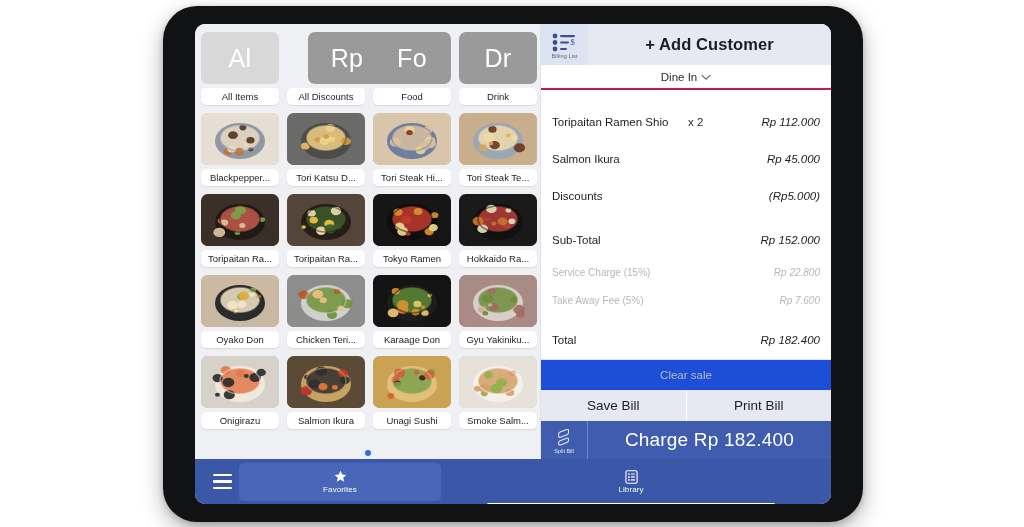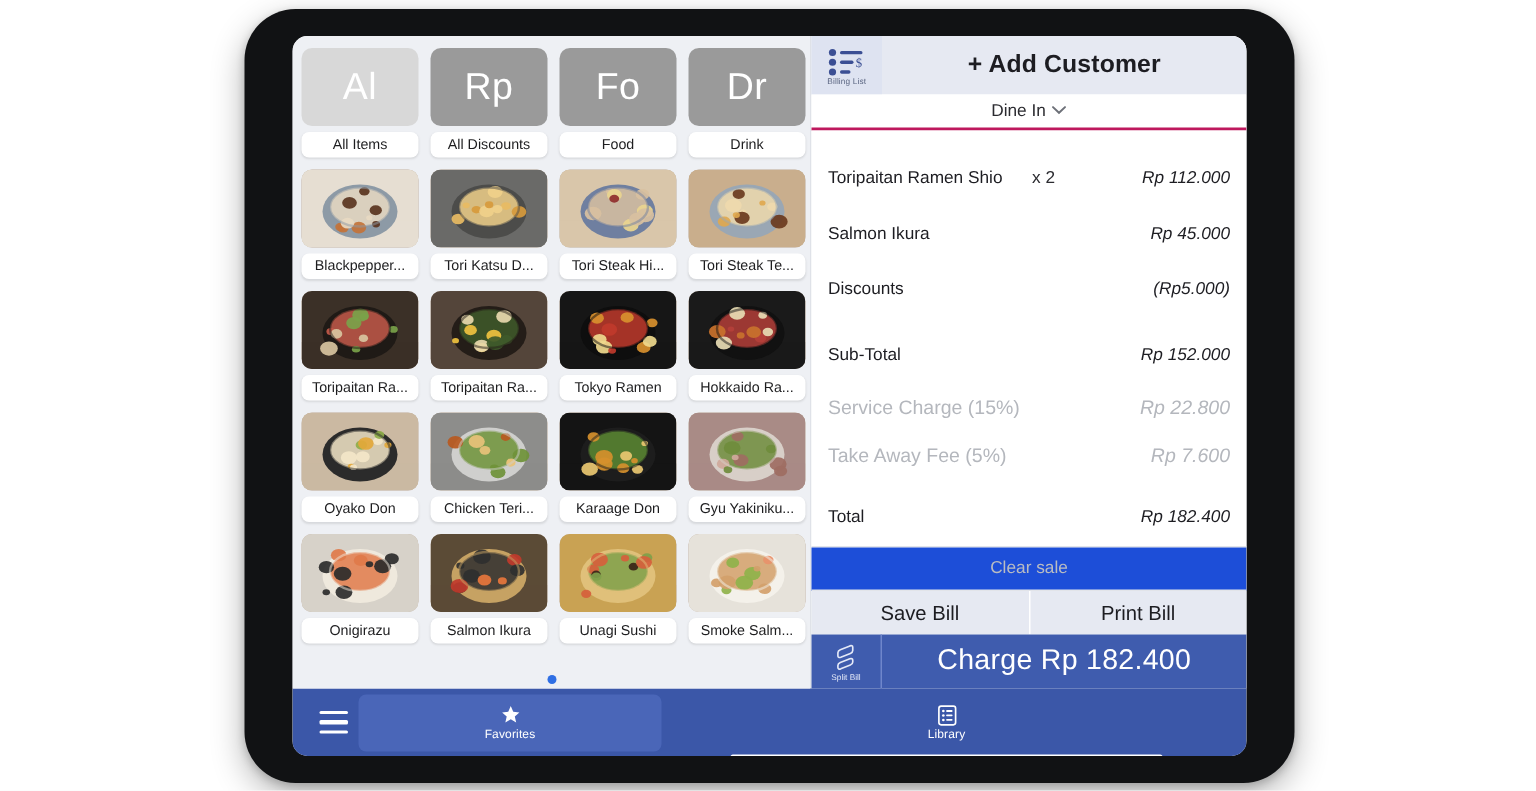--- a/index.html
+++ b/index.html
@@ -141,21 +141,21 @@
   }
   .line {
     display: flex; align-items: baseline;
     font-size: 11.5px; color: #1d1d22;
     padding: 5px 0;
     margin-top: 15px;
   }
   .line .nm { flex: 1 1 auto; }
   .line .qty { width: 46px; text-align: left; color:#2b2b30; }
   .line .amt { width: 86px; text-align: right; white-space: nowrap; font-style: italic; }
-  .line.muted { color: #b4b7bd; padding: 1px 0; font-size: 13px; }
+  .line.muted { color: #b4b7bd; padding: 1px 0; font-size: 10px; }
   .line.muted .amt { color:#b4b7bd; }
   .line.spaced { padding-top: 12px; }
 
   #clear-sale-row {
     height: 34px;
     display: flex; align-items: center; justify-content: center;
     font-size: 11.5px; color: #b9bcc2;
     background: #1d4ed8;
     border-bottom: 1px solid #e2e4e9;
   }
@@ -252,21 +252,21 @@
       <div id="upper">
 
         <div id="catalogue">
 
           <div class="grid-row" id="cat-row">
               <div class="tile">
                 <div class="cat-thumb" style="background: rgb(216, 216, 216);">Al</div>
                 <div class="cat-label">All Items</div>
               </div>
               <div class="tile">
-                <div class="cat-thumb" style="background: rgb(154, 154, 154);">Rp</div>
+                <div class="cat-thumb" style="background: rgb(154, 154, 154); margin-left: 21px;">Rp</div>
                 <div class="cat-label">All Discounts</div>
               </div>
               <div class="tile">
                 <div class="cat-thumb" style="background: rgb(154, 154, 154);">Fo</div>
                 <div class="cat-label">Food</div>
               </div>
               <div class="tile">
                 <div class="cat-thumb" style="background: rgb(154, 154, 154);">Dr</div>
                 <div class="cat-label">Drink</div>
               </div>

